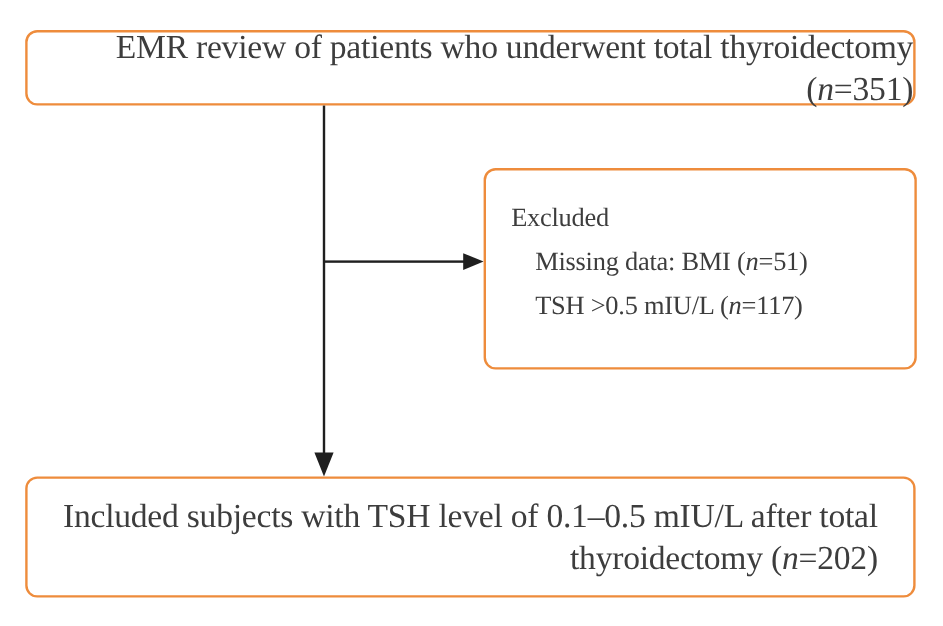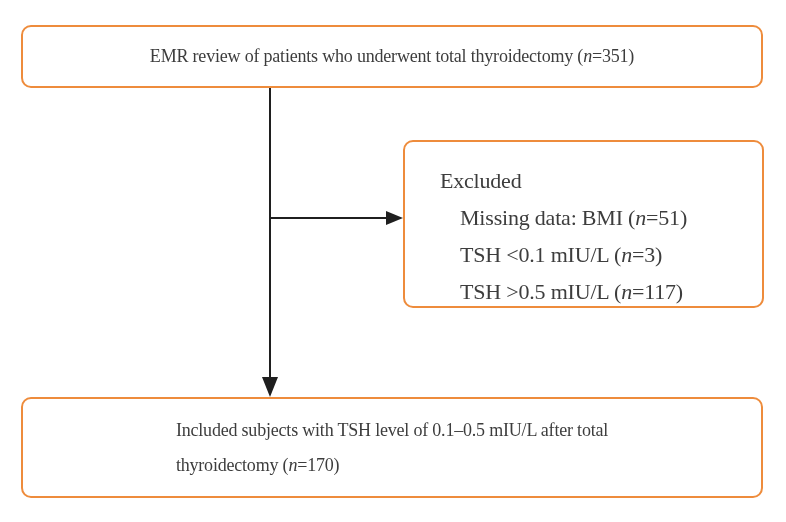--- a/index.html
+++ b/index.html
@@ -22,25 +22,25 @@
   #box-top {
     left: 21px; top: 25px; width: 742px; height: 63px;
     display: flex; align-items: center; justify-content: center;
   }
   #box-included {
     left: 21px; top: 397px; width: 742px; height: 101px;
     display: flex; align-items: center; justify-content: center;
   }
   #box-excluded {
     left: 403px; top: 140px; width: 361px; height: 168px;
-    padding: 20px 8px 0 35px;
+    padding: 20px 8px 0 21px;
   }
   .box-text {
-    font-size: 18px;
-    text-align: left;
+    font-size: 28px;
+    text-align: right;
     line-height: 35px;
     letter-spacing: -0.2px;
   }
   .excl-title {
     font-size: 22px;
     line-height: 37px;
     letter-spacing: -0.2px;
   }
   .excl-item {
     font-size: 22px;
@@ -77,21 +77,20 @@
 
   <div class="connector" id="v-line"></div>
   <div class="arrowhead" id="down-arrowhead"></div>
 
   <div class="connector" id="h-line"></div>
   <div class="arrowhead" id="right-arrowhead"></div>
 
   <div class="box" id="box-excluded">
     <p class="excl-title">Excluded</p>
     <p class="excl-item"><span>Missing data: BMI (</span><span class="nvar">n</span><span>=51)</span></p>
-    <p class="excl-item"><span>TSH &lt;0.1 mIU/L (</span><span class="nvar">n</span><span>=3)</span></p>
     <p class="excl-item"><span>TSH &gt;0.5 mIU/L (</span><span class="nvar">n</span><span>=117)</span></p>
   </div>
 
   <div class="box" id="box-included">
-    <p class="box-text"><span>Included subjects with TSH level of 0.1–0.5 mIU/L after total</span><br><span>thyroidectomy (</span><span class="nvar">n</span><span>=170)</span></p>
+    <p class="box-text"><span>Included subjects with TSH level of 0.1–0.5 mIU/L after total</span><br><span>thyroidectomy (</span><span class="nvar">n</span><span>=202)</span></p>
   </div>
 
 </div>
 
 </body></html>

